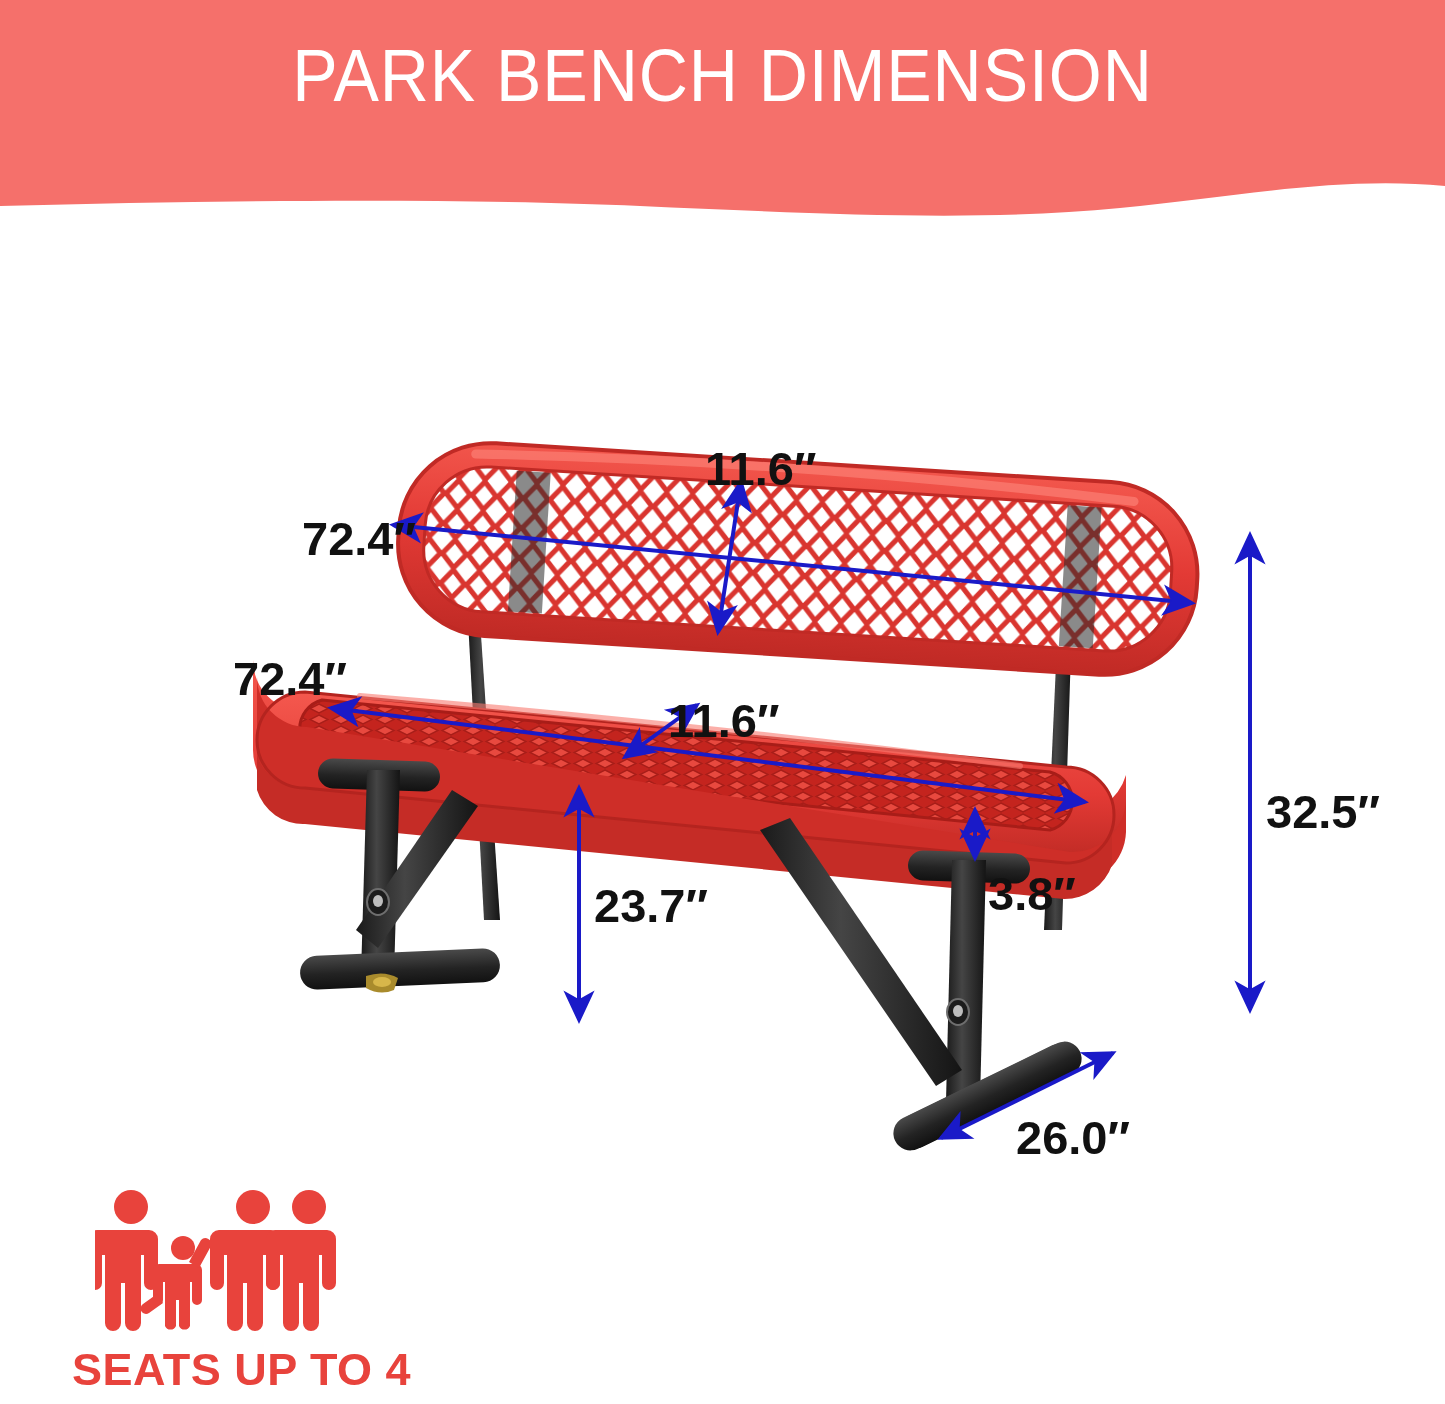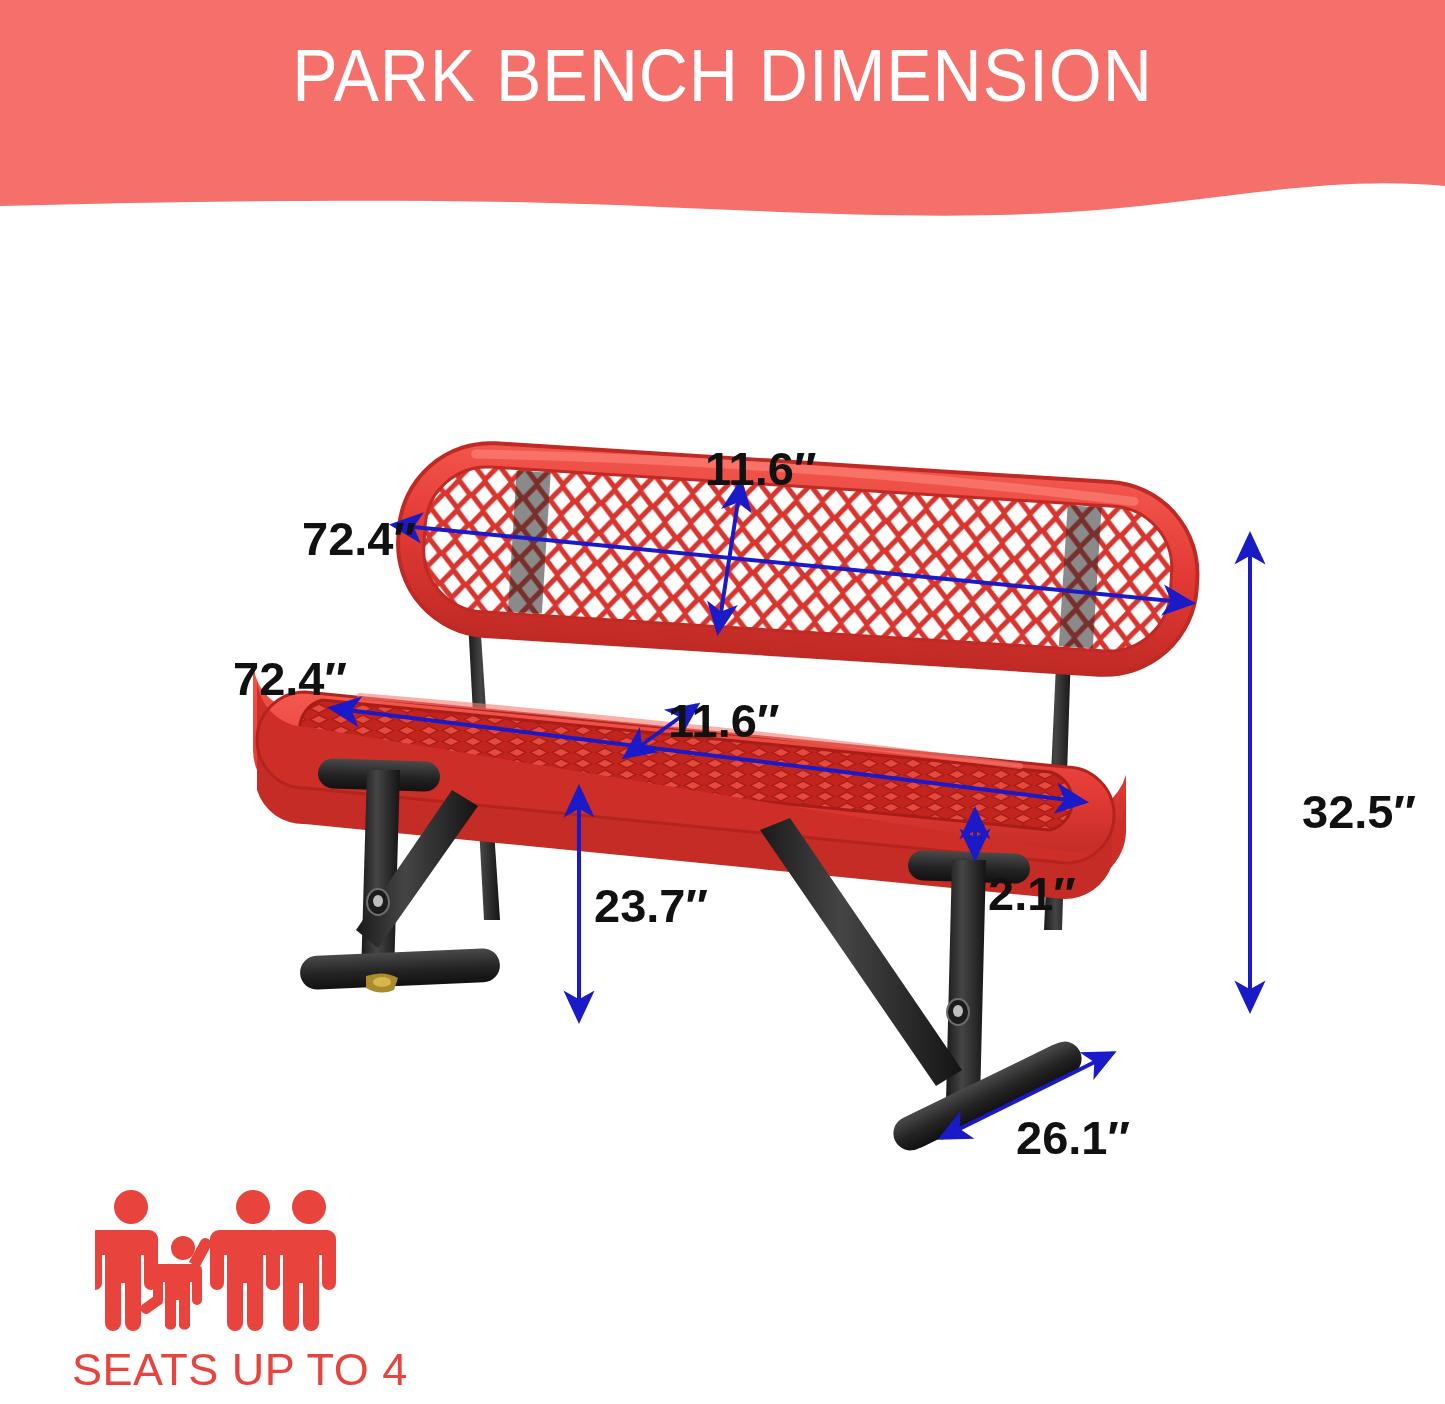--- a/index.html
+++ b/index.html
@@ -35,21 +35,21 @@
     line-height:1;
   }
   
   .footer{position:absolute;left:0;top:1190px;width:1445px;height:214px;}
   .footer svg{position:absolute;left:95px;top:0;}
   .seats-label{
     position:absolute;left:72px;top:1345px;
     color:#E8433C;
     font-size:45px;
     line-height:50px;
-    font-weight:400;
+    font-weight:700;
     letter-spacing:0.5px;
     white-space:nowrap;
   }
 </style>
 </head>
 <body>
 
 <div class="header">
   <svg width="1445" height="230" viewBox="0 0 1445 230">
     <path d="M0,0 L1445,0 L1445,186 C1340,176 1240,196 1120,208 C980,222 820,214 640,206 C460,198 230,200 0,206 Z" fill="#F5706B"></path>
@@ -192,24 +192,24 @@
       <line x1="1250" y1="305" x2="1250" y2="780" marker-start="url(#arrowStart)" marker-end="url(#arrowEnd)"></line>
 
       <line x1="941" y1="908" x2="1113" y2="823" marker-start="url(#arrowStart)" marker-end="url(#arrowEnd)"></line>
     </g>
   </svg>
 
   <div class="dim" style="left:302px;top:285px;">72.4″</div>
   <div class="dim" style="left:705px;top:215px;">11.6″</div>
   <div class="dim" style="left:233px;top:425px;">72.4″</div>
   <div class="dim" style="left:668px;top:467px;">11.6″</div>
-  <div class="dim" style="left:988px;top:640px;">2.1″</div>
+  <div class="dim" style="left:988px;top:640px;">3.8″</div>
   <div class="dim" style="left:594px;top:652px;">23.7″</div>
-  <div class="dim" style="left:1266px;top:558px;margin-left:36px;">32.5″</div>
-  <div class="dim" style="left:1016px;top:884px;">26.1″</div>
+  <div class="dim" style="left:1266px;top:558px;">32.5″</div>
+  <div class="dim" style="left:1016px;top:884px;">26.0″</div>
 </div>
 
 <div class="footer">
   <svg width="280" height="160" viewBox="0 0 280 160">
     <g fill="#E8433C">
 
       <g>
         <circle cx="36" cy="17" r="17"></circle>
         <path d="M17,40 h38 a9,9 0 0 1 9,9 v44 a7,7 0 0 1 -14,0 v-28 h-3 v68 a8,8 0 0 1 -16,0 v-40 h-4 v40 a8,8 0 0 1 -16,0 v-68 h-3 v28 a7,7 0 0 1 -14,0 v-44 a9,9 0 0 1 9,-9 Z" transform="translate(-1,0)"></path>
       </g>

